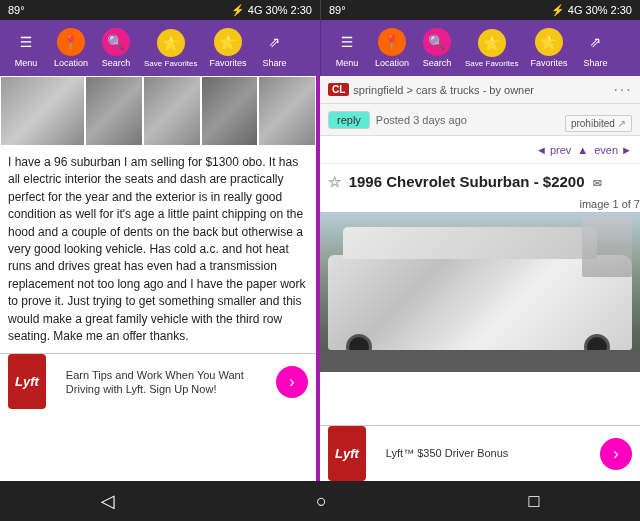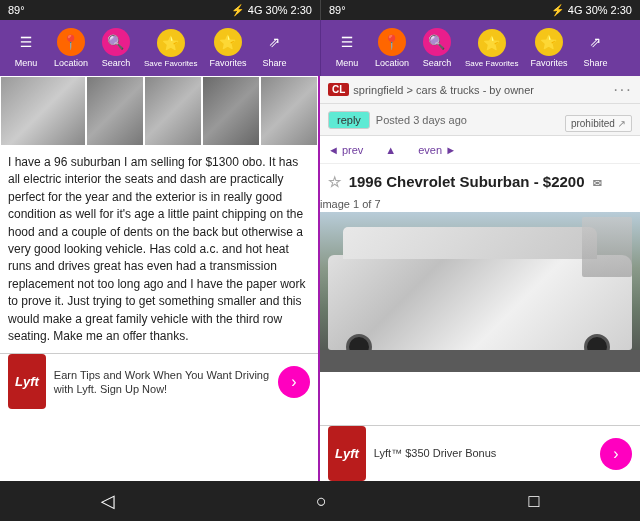--- a/index.html
+++ b/index.html
@@ -72,21 +72,21 @@
       flex: 1;
       display: flex;
       overflow: hidden;
     }
 
     
     .left-panel {
       width: 320px;
       background: #fff;
       overflow-y: auto;
-      border-right: 2px solid #a21caf;
+      border-right: 4px solid #a21caf;
       flex-shrink: 0;
     }
 
     .thumb-strip {
       display: flex;
       background: #ddd;
       overflow: hidden;
       height: 70px;
     }
     .thumb-strip .thumb {
@@ -131,20 +131,21 @@
       font-style: italic;
       padding: 20px 7px;
       border-radius: 4px;
       flex-shrink: 0;
     }
     .ad-text {
       font-size: 11px;
       color: #333;
       flex: 1;
       line-height: 1.3;
+      margin-left: 12px;
     }
     .ad-btn {
       background: #ff00bf;
       color: #fff;
       border-radius: 50%;
       width: 32px;
       height: 32px;
       display: flex;
       align-items: center;
       justify-content: center;
@@ -223,25 +224,26 @@
     .prohibited-icon {
       color: #888;
       font-size: 10px;
     }
 
     .nav-prev-next {
       background: #fff;
       padding: 4px 8px;
       display: flex;
       align-items: center;
-      gap: 22px;
+      gap: 6px;
       font-size: 11px;
       color: #6e3b9e;
       border-bottom: 1px solid #eee;
       height: 28px;
+      justify-content: flex-end;
     }
     .nav-prev-next .arrow-btn {
       color: #6e3b9e;
       cursor: pointer;
       font-size: 11px;
     }
     .nav-prev-next .up-arrow {
       color: #6e3b9e;
       font-size: 11px;
     }
@@ -252,21 +254,21 @@
     .listing-title {
       font-size: 15px;
       font-weight: bold;
       color: #222;
       line-height: 1.3;
     }
     .star-icon { color: #aaa; margin-right: 3px; }
     .email-icon { font-size: 11px; color: #888; margin-left: 4px; }
 
     .image-label {
-      text-align: left;
+      text-align: right;
       font-size: 11px;
       color: #555;
       padding: 2px 0;
     }
 
     .main-image {
       width: 100%;
       height: 160px;
       background: linear-gradient(to bottom, #b0c4d8 0%, #7a8a7a 30%, #5c5c5c 60%, #888 100%);
       position: relative;

